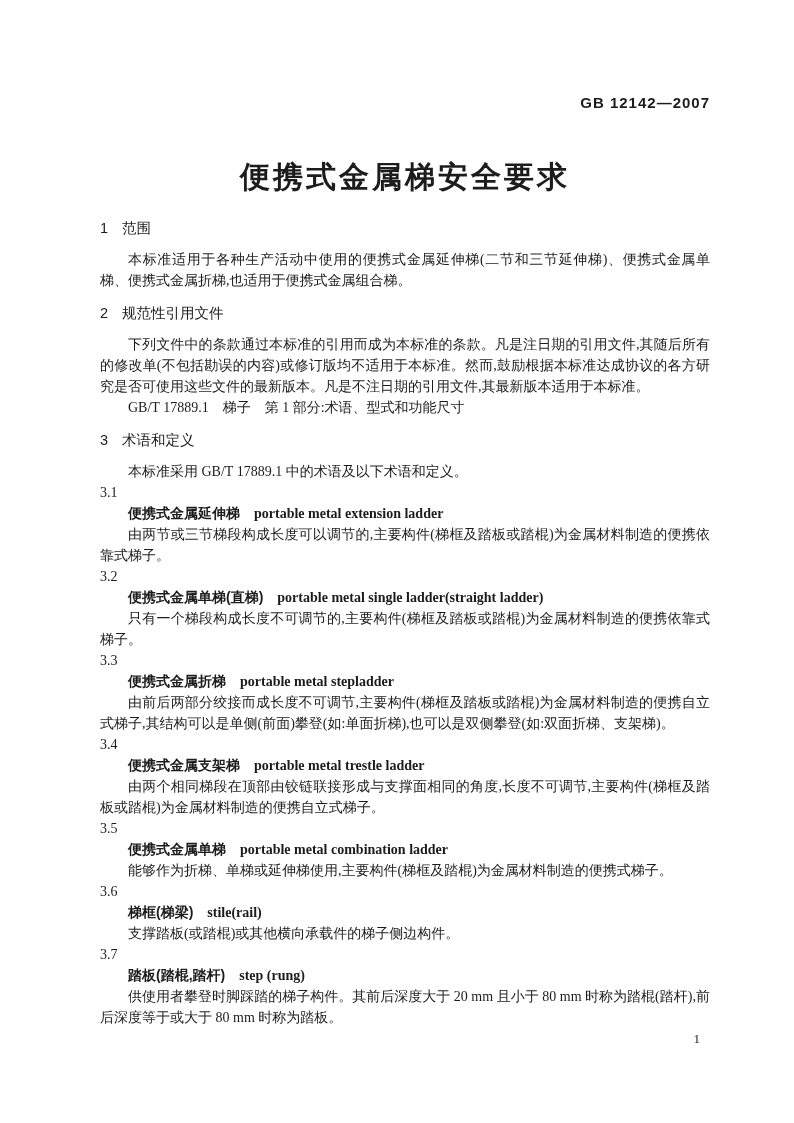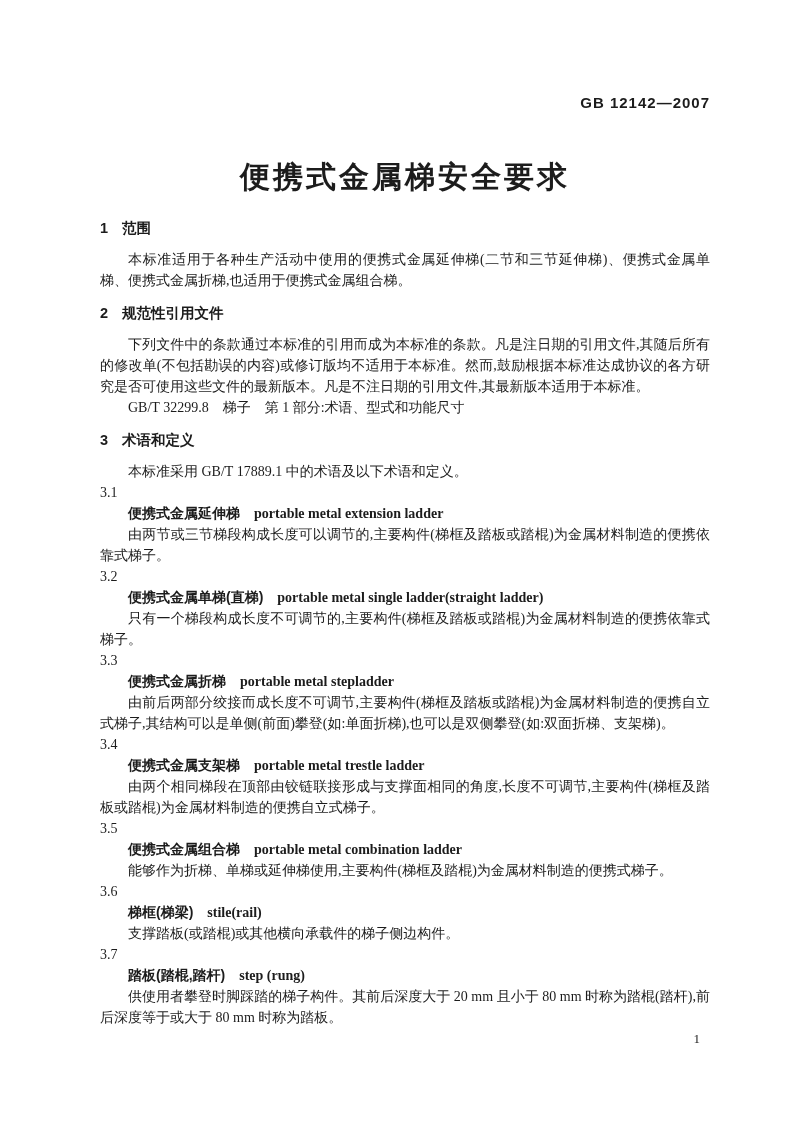--- a/index.html
+++ b/index.html
@@ -33,21 +33,21 @@
     text-align: center;
     font-family: "Liberation Sans", sans-serif;
     font-weight: bold;
     font-size: 30px;
     line-height: 30px;
     letter-spacing: 3px;
   }
   .section-heading {
     margin: 12px 0 10px 0;
     font-family: "Liberation Sans", sans-serif;
-    font-weight: bold;
+    font-weight: normal;
     font-size: 14.5px;
     line-height: 21px;
   }
   .section-heading .sec-num {
     display: inline-block;
     margin-right: 14px;
   }
   .para {
     margin: 0;
     text-indent: 2em;
@@ -95,21 +95,21 @@
 
   <h2 class="section-heading">
     <span class="sec-num">1</span><span>范围</span>
   </h2>
   <p class="para">本标准适用于各种生产活动中使用的便携式金属延伸梯(二节和三节延伸梯)、便携式金属单梯、便携式金属折梯,也适用于便携式金属组合梯。</p>
 
   <h2 class="section-heading">
     <span class="sec-num">2</span><span>规范性引用文件</span>
   </h2>
   <p class="para">下列文件中的条款通过本标准的引用而成为本标准的条款。凡是注日期的引用文件,其随后所有的修改单(不包括勘误的内容)或修订版均不适用于本标准。然而,鼓励根据本标准达成协议的各方研究是否可使用这些文件的最新版本。凡是不注日期的引用文件,其最新版本适用于本标准。</p>
-  <p class="para no-justify">GB/T 32299.8　梯子　第 1 部分:术语、型式和功能尺寸</p>
+  <p class="para no-justify">GB/T 17889.1　梯子　第 1 部分:术语、型式和功能尺寸</p>
 
   <h2 class="section-heading">
     <span class="sec-num">3</span><span>术语和定义</span>
   </h2>
   <p class="para">本标准采用 GB/T 17889.1 中的术语及以下术语和定义。</p>
 
   <div>
     <div class="term-number">3.1</div>
     <div class="term-name">
       <span class="zh">便携式金属延伸梯</span><span class="en">portable metal extension ladder</span>
@@ -137,21 +137,21 @@
     <div class="term-number">3.4</div>
     <div class="term-name">
       <span class="zh">便携式金属支架梯</span><span class="en">portable metal trestle ladder</span>
     </div>
     <p class="term-def">由两个相同梯段在顶部由铰链联接形成与支撑面相同的角度,长度不可调节,主要构件(梯框及踏板或踏棍)为金属材料制造的便携自立式梯子。</p>
   </div>
 
   <div>
     <div class="term-number">3.5</div>
     <div class="term-name">
-      <span class="zh">便携式金属组合梯</span><span class="en">portable metal combination ladder</span>
+      <span class="zh">便携式金属单梯</span><span class="en">portable metal combination ladder</span>
     </div>
     <p class="term-def">能够作为折梯、单梯或延伸梯使用,主要构件(梯框及踏棍)为金属材料制造的便携式梯子。</p>
   </div>
 
   <div>
     <div class="term-number">3.6</div>
     <div class="term-name">
       <span class="zh">梯框(梯梁)</span><span class="en">stile(rail)</span>
     </div>
     <p class="term-def">支撑踏板(或踏棍)或其他横向承载件的梯子侧边构件。</p>

